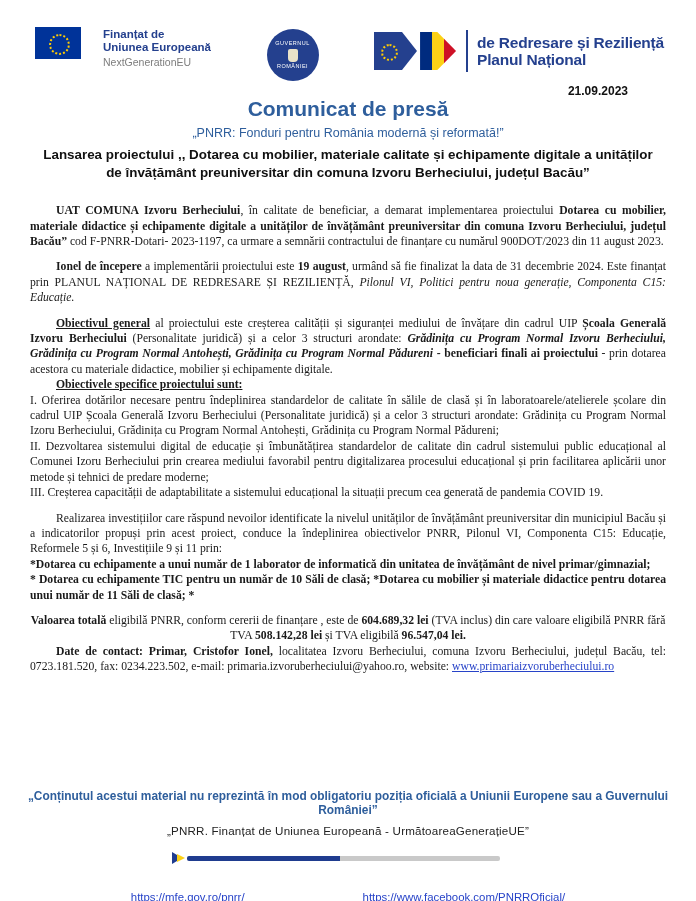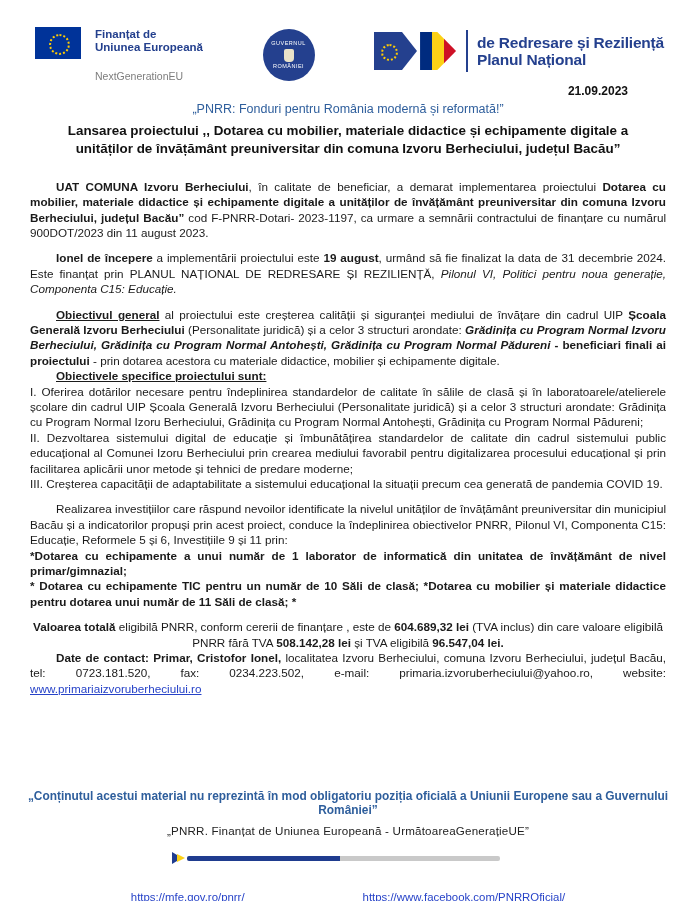--- a/index.html
+++ b/index.html
@@ -1,49 +1,49 @@
 <!DOCTYPE html>
 <html><head>
 <meta charset="utf-8">
 <style>
   html,body{margin:0;padding:0;background:#ffffff;}
   body{width:696px;height:901px;font-family:"Liberation Sans",sans-serif;color:#1a1a1a;}
   .page{position:relative;width:696px;height:901px;overflow:hidden;background:#fff;}
 
   
   .header-row{display:flex;align-items:flex-start;justify-content:space-between;padding:27px 32px 0 35px;}
-  .eu-logo{display:flex;gap:14px;align-items:flex-start;}
+  .eu-logo{display:flex;gap:22px;align-items:flex-start;}
   .eu-flag{width:46px;height:32px;background:#003399;position:relative;flex:0 0 auto;}
   .eu-stars{position:absolute;left:50%;top:50%;width:17px;height:17px;margin:-9px 0 0 -9px;border:2px dotted #FFCC00;border-radius:50%;}
   .eu-text{line-height:1.15;padding-top:1px;}
   .eu-text .l1,.eu-text .l2{font-weight:bold;color:#24408E;font-size:11.5px;}
-  .eu-text .l3{color:#7d7d7d;font-size:10.5px;margin-top:16px;}
+  .eu-text .l3{color:#7d7d7d;font-size:10.5px;margin-top:2px;}
 
   .gov-seal{width:52px;height:52px;border-radius:50%;background:#24408E;color:#fff;display:flex;flex-direction:column;align-items:center;justify-content:center;margin-top:2px;}
   .gov-seal .arc{font-size:5.5px;letter-spacing:.5px;line-height:1.4;}
   .gov-emblem{width:10px;height:13px;background:#e9e2c9;border-radius:2px 2px 4px 4px;margin:1px 0;}
 
   .pnrr-logo{display:flex;align-items:center;margin-top:3px;}
   .pnrr-a1{display:flex;align-items:center;}
   .pnrr-a1-rect{width:28px;height:38px;background:#24408E;position:relative;}
   .pnrr-a1-rect .eu-stars{width:13px;height:13px;margin:-7px 0 0 -7px;border-width:2px;}
   .pnrr-a1-tip{width:0;height:0;border-top:19px solid transparent;border-bottom:19px solid transparent;border-left:15px solid #24408E;}
   .pnrr-a2{width:36px;height:38px;margin-left:3px;background:linear-gradient(90deg,#002B7F 0 32%,#FCD116 32% 66%,#CE1126 66% 100%);clip-path:polygon(0 0,48% 0,100% 50%,48% 100%,0 100%);}
   .pnrr-sep{width:2px;height:42px;background:#24408E;margin:0 9px 0 10px;}
   .pnrr-text{color:#24408E;font-weight:bold;font-size:15.5px;line-height:1.12;letter-spacing:-.2px;}
 
   .doc-date{position:absolute;top:84px;right:68px;font-weight:bold;font-size:12px;color:#111;}
 
   
   .title{margin-top:16px;text-align:center;color:#2E5E9C;font-weight:bold;font-size:21px;}
-  .subtitle{text-align:center;color:#2E5E9C;font-size:12.5px;margin-top:19px;}
+  .subtitle{text-align:center;color:#2E5E9C;font-size:12.5px;margin-top:5px;}
   .headline{width:612px;margin:6px auto 0;text-align:center;font-weight:bold;font-size:13.4px;line-height:1.35;color:#111;}
 
   
-  .content{padding:11px 30px 0 30px;font-size:11.7px;line-height:15.4px;text-align:justify;color:#1a1a1a;}
+  .content{padding:11px 30px 0 30px;font-size:11.7px;line-height:15.4px;text-align:justify;color:#1a1a1a;font-family:Liberation Serif, serif;}
   .para{margin:0;}
   .indent{text-indent:26px;}
   .gap{margin-top:10px;}
   .center{text-align:center;text-indent:0;}
   .b{font-weight:bold;}
   .i{font-style:italic;}
   .u{text-decoration:underline;}
   a.link{color:#2743C8;text-decoration:underline;cursor:pointer;}
 
   
@@ -91,22 +91,23 @@
       <div class="pnrr-sep"></div>
       <div class="pnrr-text">
         <div>de Redresare și Reziliență</div>
         <div>Planul Național</div>
       </div>
     </div>
   </div>
 
   <div class="doc-date">21.09.2023</div>
 
+  <div class="title">Comunicat de presă</div>
   <div class="subtitle">„PNRR: Fonduri pentru România modernă și reformată!”</div>
-  <div class="headline">Lansarea proiectului ,, Dotarea cu mobilier, materiale didactice și echipamente digitale a unităților de învățământ preuniversitar din comuna Izvoru Berheciului, județul Bacău”</div>
+  <div class="headline">Lansarea proiectului ,, Dotarea cu mobilier, materiale calitate și echipamente digitale a unităților de învățământ preuniversitar din comuna Izvoru Berheciului, județul Bacău”</div>
 
   <div class="content">
     <p class="para indent gap"><span class="b">UAT COMUNA Izvoru Berheciului</span><span>, în calitate de beneficiar, a demarat implementarea proiectului </span><span class="b">Dotarea cu mobilier, materiale didactice și echipamente digitale a unităților de învățământ preuniversitar din comuna Izvoru Berheciului, județul Bacău”</span><span> cod F-PNRR-Dotari- 2023-1197, ca urmare a semnării contractului de finanțare cu numărul 900DOT/2023 din 11 august 2023.</span></p>
     <p class="para indent gap"><span class="b">Ionel de începere</span><span> a implementării proiectului este </span><span class="b">19 august</span><span>, urmând să fie finalizat la data de 31 decembrie 2024. Este finanțat prin PLANUL NAȚIONAL DE REDRESARE ȘI REZILIENȚĂ, </span><span class="i">Pilonul VI, Politici pentru noua generație, Componenta C15: Educație.</span></p>
     <p class="para indent gap"><span class="b u">Obiectivul general</span><span> al proiectului este creșterea calității și siguranței mediului de învățare din cadrul UIP </span><span class="b">Școala Generală Izvoru Berheciului</span><span> (Personalitate juridică) și a celor 3 structuri arondate: </span><span class="b i">Grădinița cu Program Normal Izvoru Berheciului, Grădinița cu Program Normal Antohești, Grădinița cu Program Normal Pădureni</span><span class="b"> - beneficiari finali ai proiectului</span><span> - prin dotarea acestora cu materiale didactice, mobilier și echipamente digitale.</span></p>
     <p class="para indent"><span class="b u">Obiectivele specifice proiectului sunt:</span></p>
     <p class="para"><span>I. Oferirea dotărilor necesare pentru îndeplinirea standardelor de calitate în sălile de clasă și în laboratoarele/atelierele școlare din cadrul UIP Școala Generală Izvoru Berheciului (Personalitate juridică) și a celor 3 structuri arondate: Grădinița cu Program Normal Izoru Berheciului, Grădinița cu Program Normal Antohești, Grădinița cu Program Normal Pădureni;</span></p>
     <p class="para"><span>II. Dezvoltarea sistemului digital de educație și îmbunătățirea standardelor de calitate din cadrul sistemului public educațional al Comunei Izoru Berheciului prin crearea mediului favorabil pentru digitalizarea procesului educațional și prin facilitarea aplicării unor metode și tehnici de predare moderne;</span></p>
     <p class="para"><span>III. Creșterea capacității de adaptabilitate a sistemului educațional la situații precum cea generată de pandemia COVID 19.</span></p>
     <p class="para indent gap"><span>Realizarea investițiilor care răspund nevoilor identificate la nivelul unităților de învățământ preuniversitar din municipiul Bacău și a indicatorilor propuși prin acest proiect, conduce la îndeplinirea obiectivelor PNRR, Pilonul VI, Componenta C15: Educație, Reformele 5 și 6, Investițiile 9 și 11 prin:</span></p>

